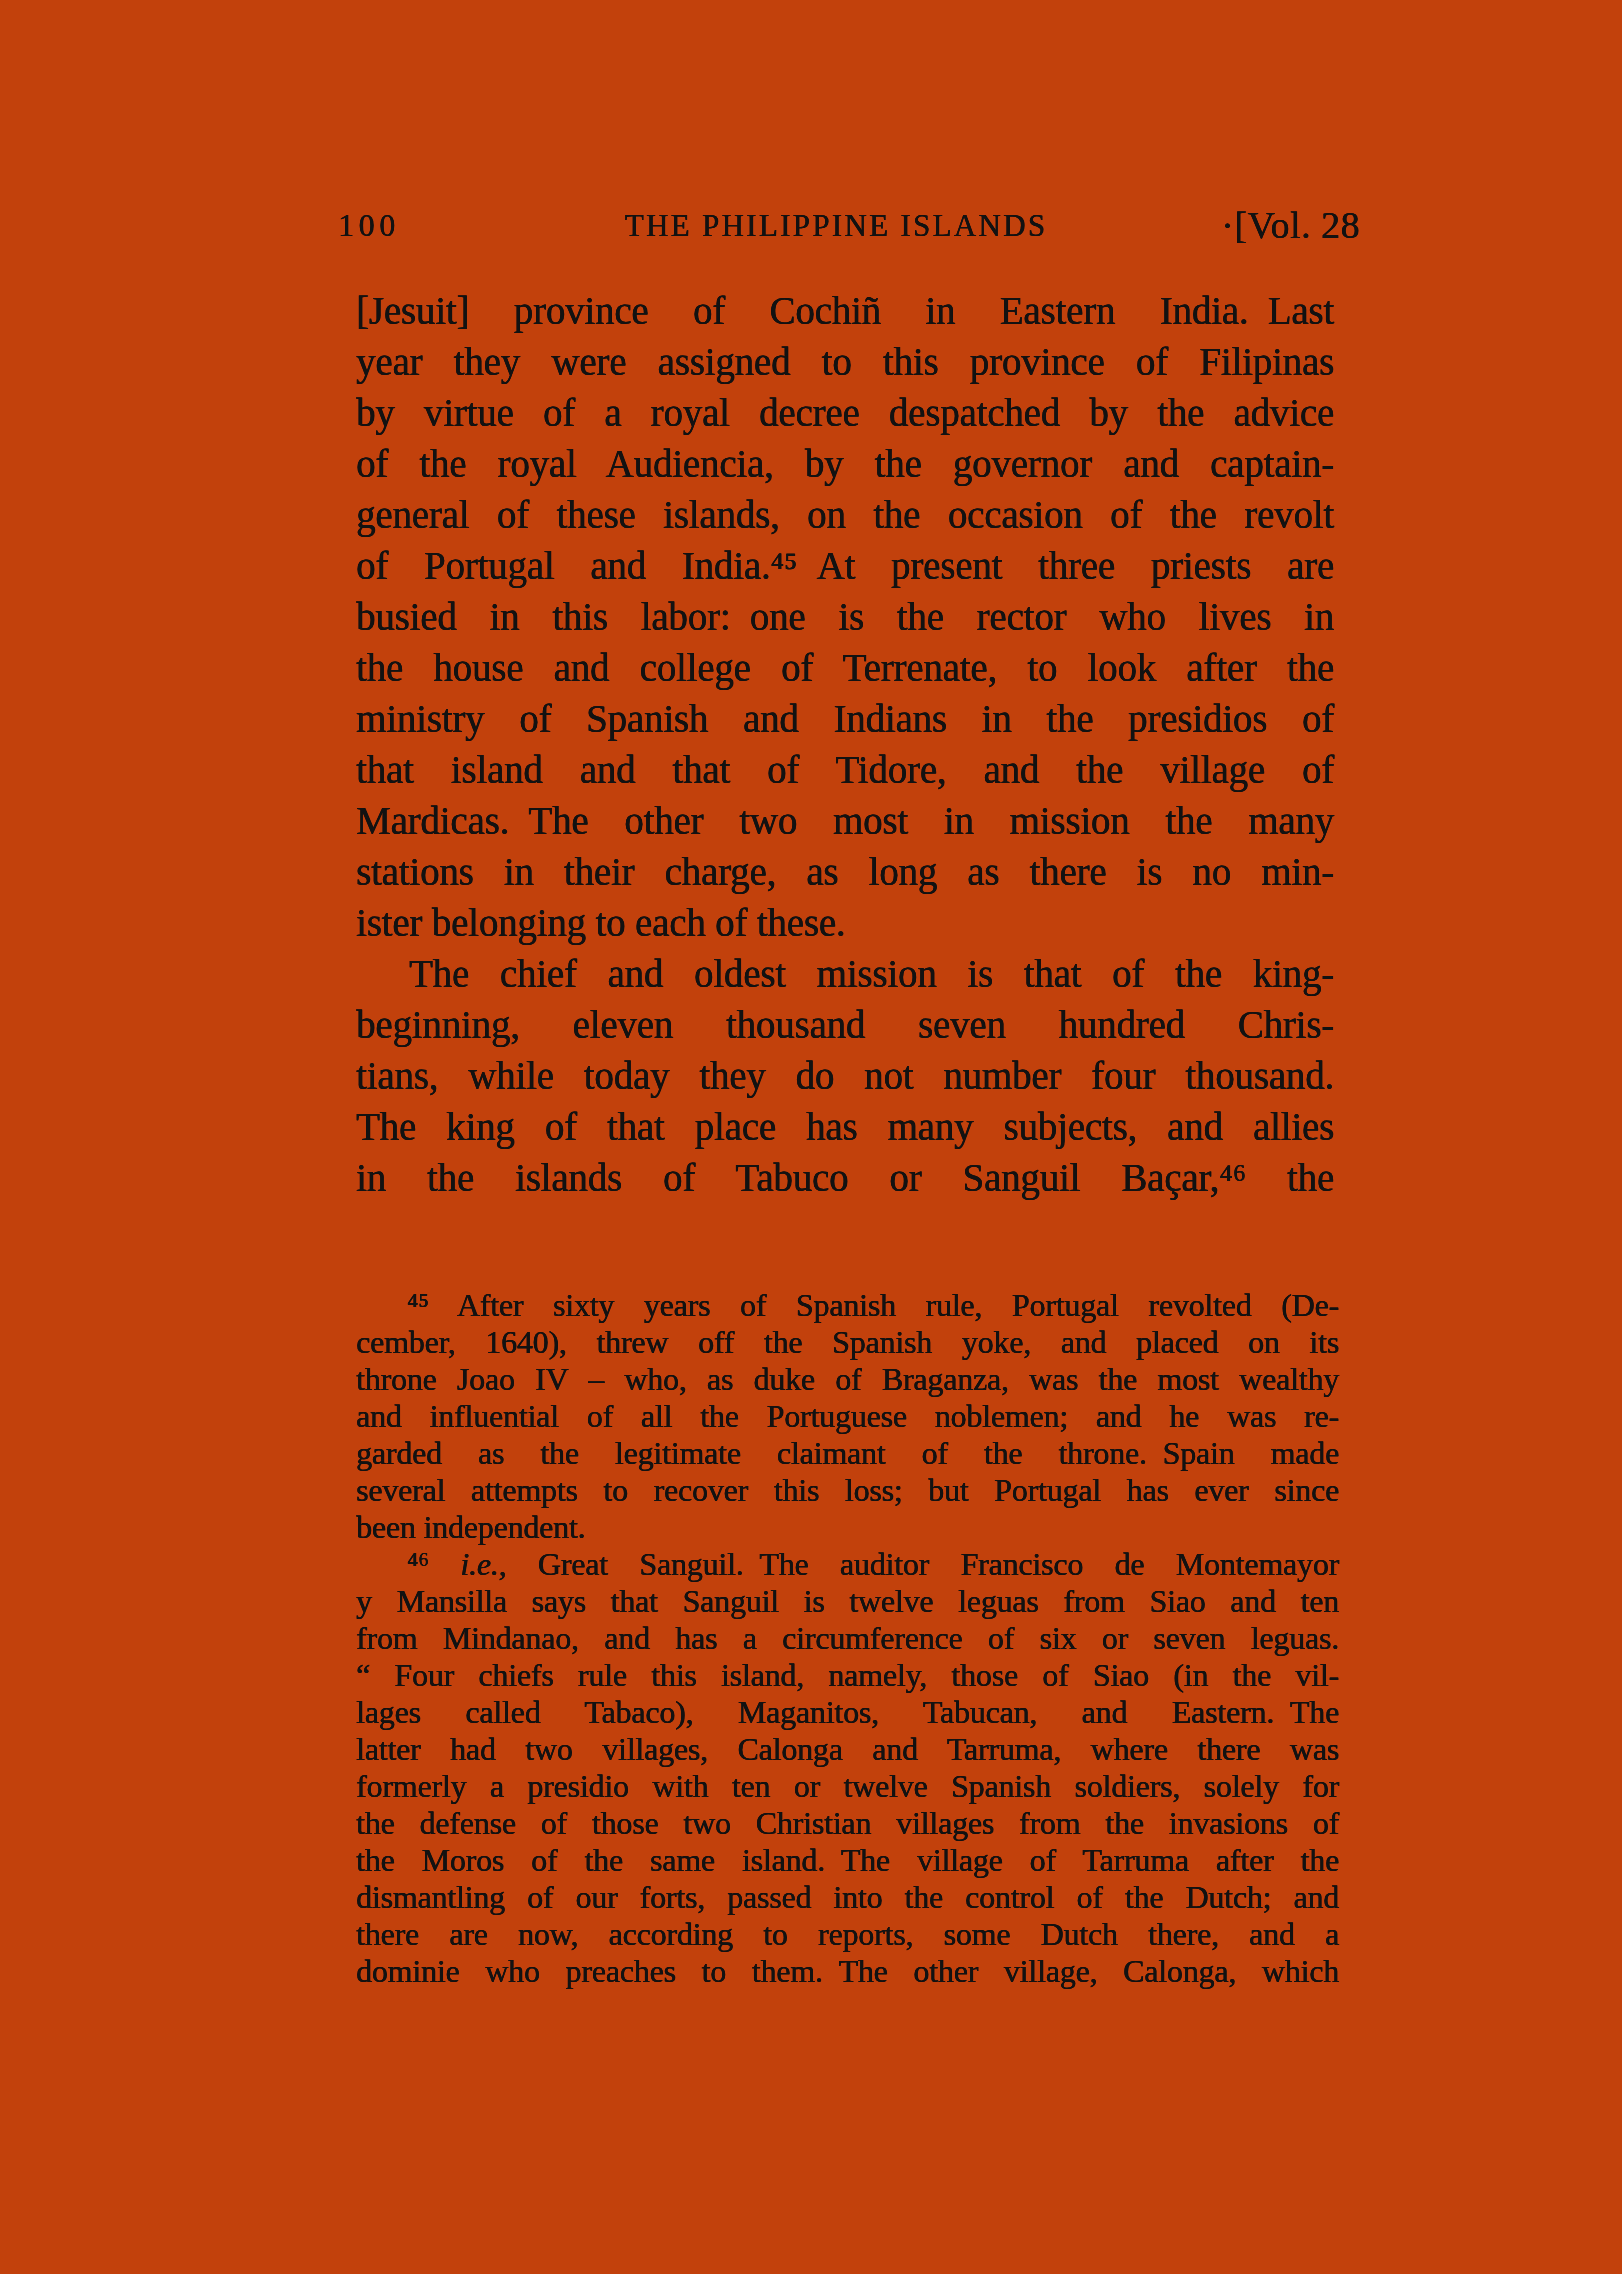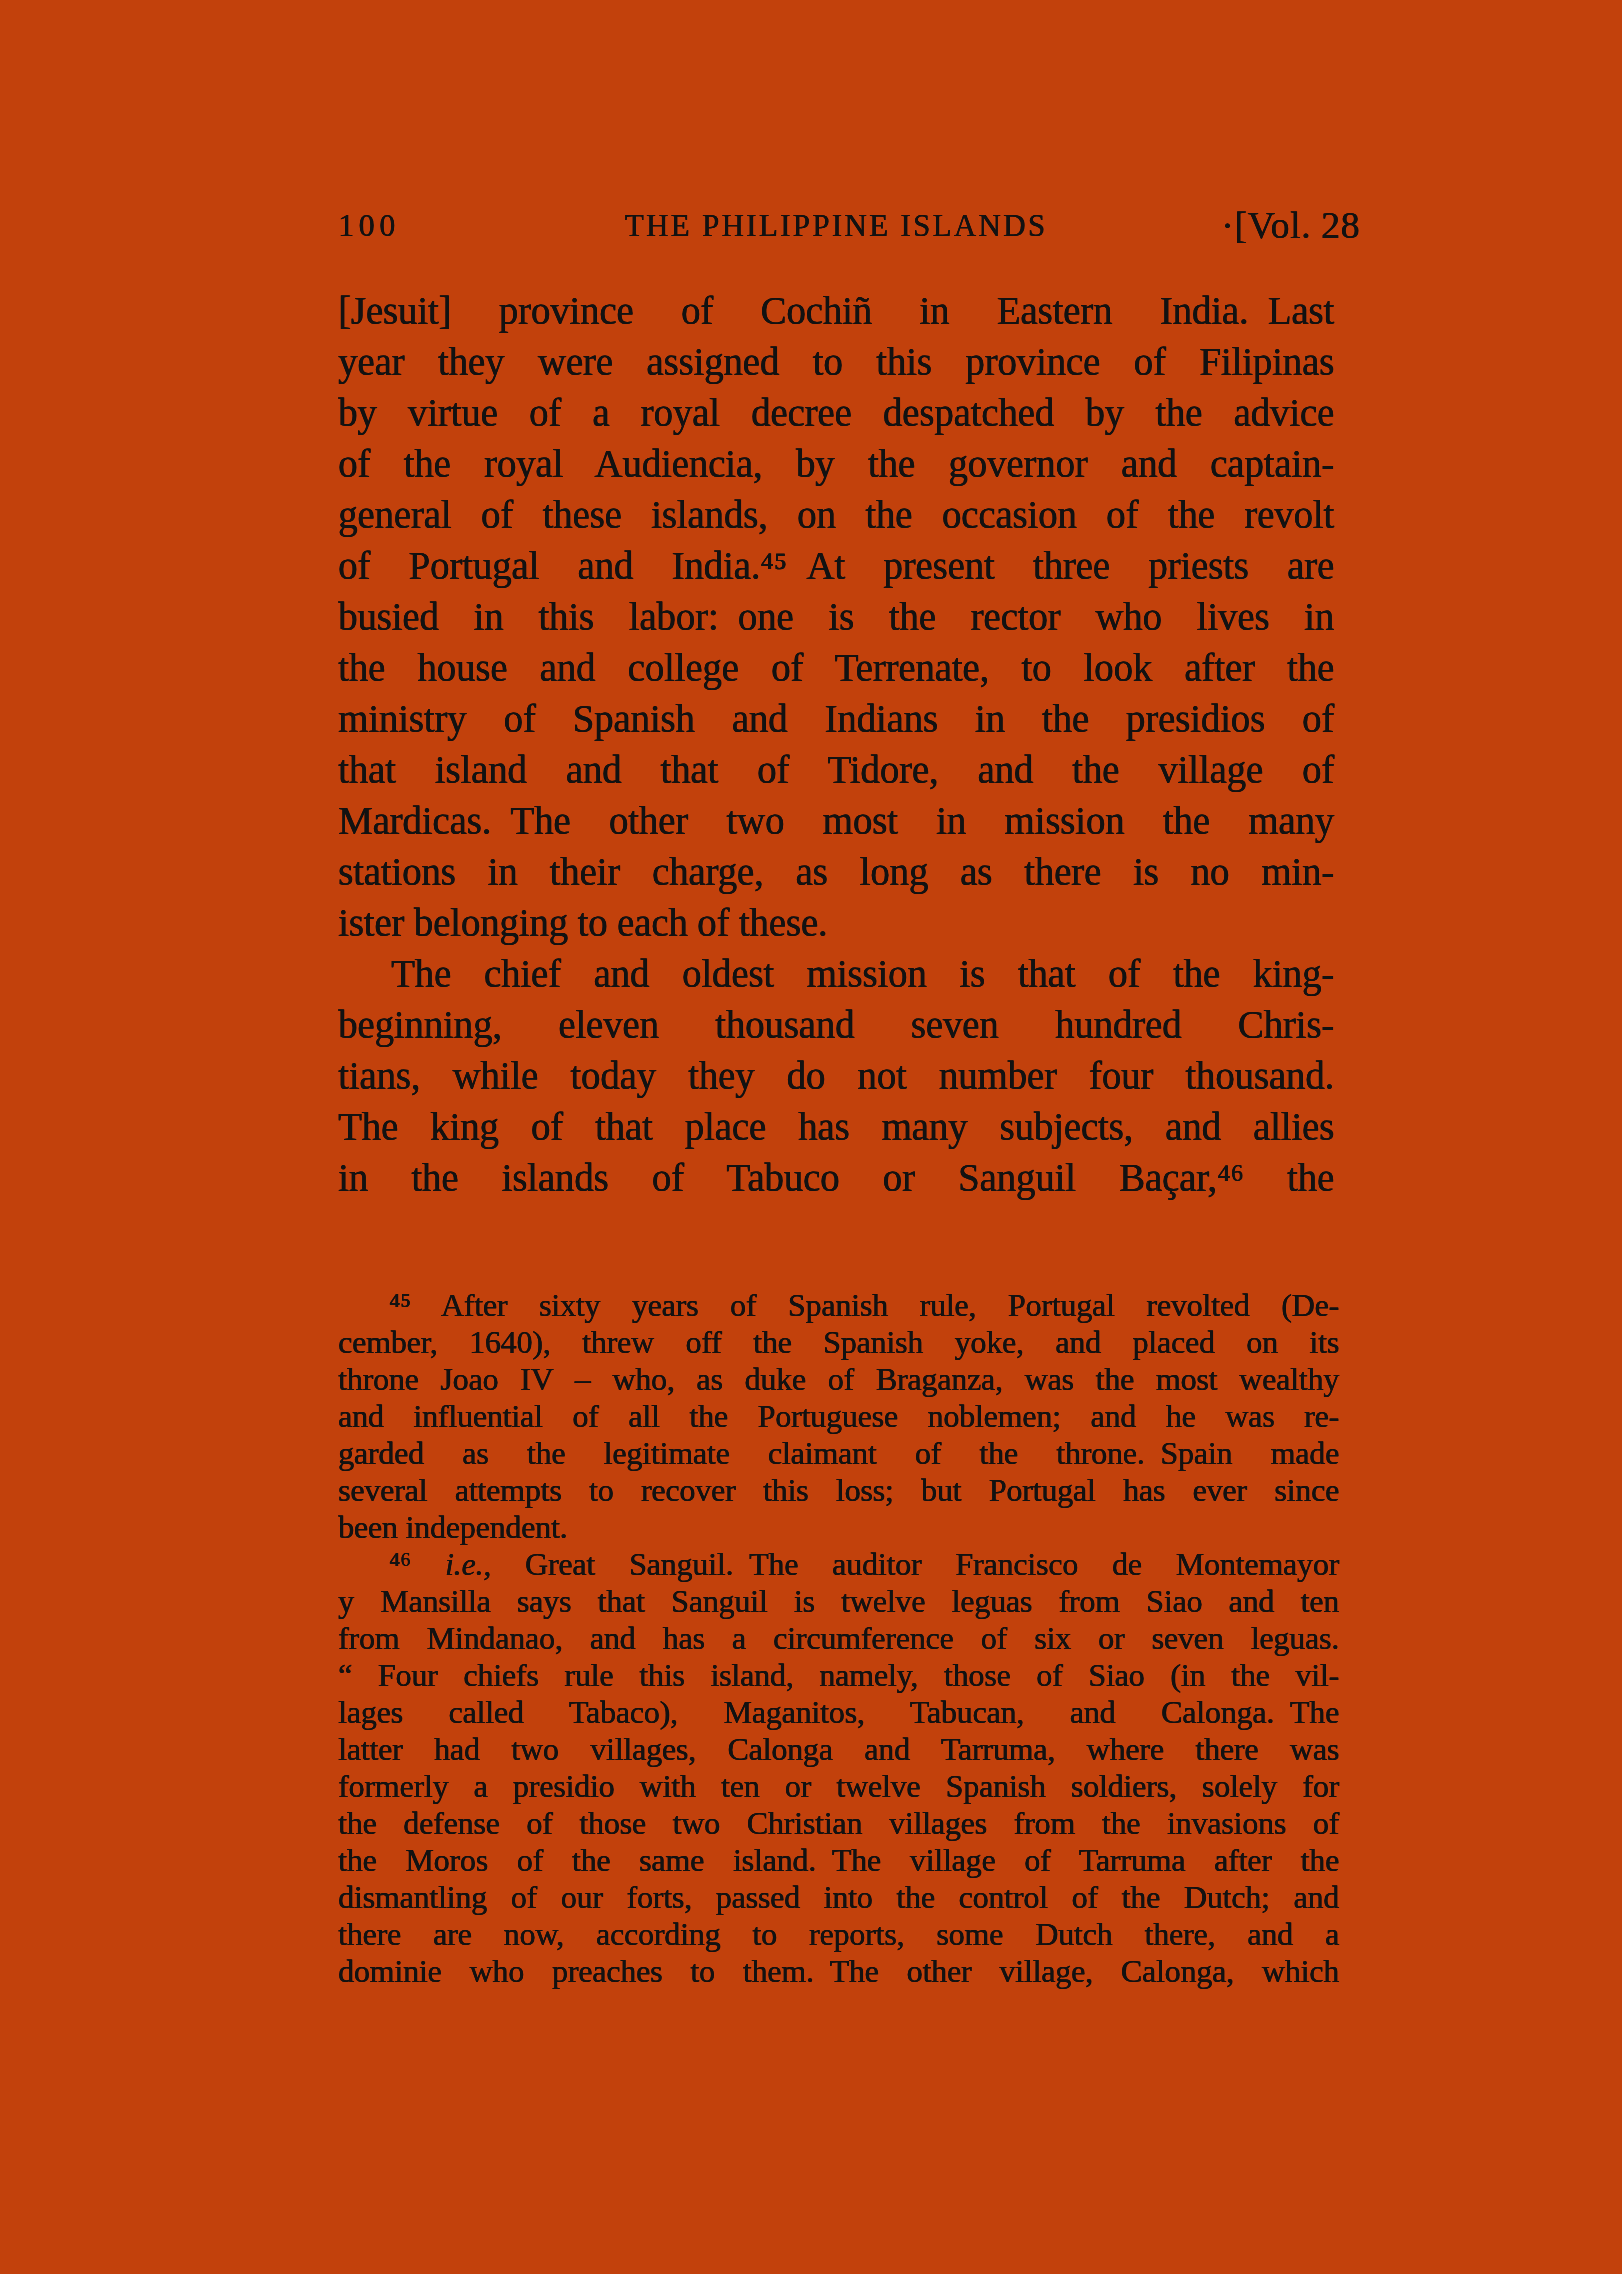--- a/index.html
+++ b/index.html
@@ -33,20 +33,21 @@
     font-size:32px;
   }
   .footnotes .line { line-height:37px; }
   .footnotes .line.indent { text-indent:51px; }
   
   .line {
     text-align:justify;
     text-align-last:justify;
     text-justify:inter-word;
     letter-spacing:-0.2px;
+    margin-left:18px;
   }
   .line.end { text-align-last:left; }
   .line sup, .line i { text-shadow:inherit; }
 </style>
 </head>
 <body>
 
 <div class="page">
 
   <div class="hdr-item page-number">100</div>
@@ -81,21 +82,21 @@
       <div class="line">cember, 1640), threw off the Spanish yoke, and placed on its</div>
       <div class="line">throne Joao IV – who, as duke of Braganza, was the most wealthy</div>
       <div class="line">and influential of all the Portuguese noblemen; and he was re-</div>
       <div class="line">garded as the legitimate claimant of the throne. Spain made</div>
       <div class="line">several attempts to recover this loss; but Portugal has ever since</div>
       <div class="line end">been independent.</div>
       <div class="line indent">⁴⁶ <i>i.e.,</i> Great Sanguil. The auditor Francisco de Montemayor</div>
       <div class="line">y Mansilla says that Sanguil is twelve leguas from Siao and ten</div>
       <div class="line">from Mindanao, and has a circumference of six or seven leguas.</div>
       <div class="line">“ Four chiefs rule this island, namely, those of Siao (in the vil-</div>
-      <div class="line">lages called Tabaco), Maganitos, Tabucan, and Calonga. The</div>
+      <div class="line">lages called Tabaco), Maganitos, Tabucan, and Eastern. The</div>
       <div class="line">latter had two villages, Calonga and Tarruma, where there was</div>
       <div class="line">formerly a presidio with ten or twelve Spanish soldiers, solely for</div>
       <div class="line">the defense of those two Christian villages from the invasions of</div>
       <div class="line">the Moros of the same island. The village of Tarruma after the</div>
       <div class="line">dismantling of our forts, passed into the control of the Dutch; and</div>
       <div class="line">there are now, according to reports, some Dutch there, and a</div>
       <div class="line">dominie who preaches to them. The other village, Calonga, which</div>
     </section>
 
 </div>

